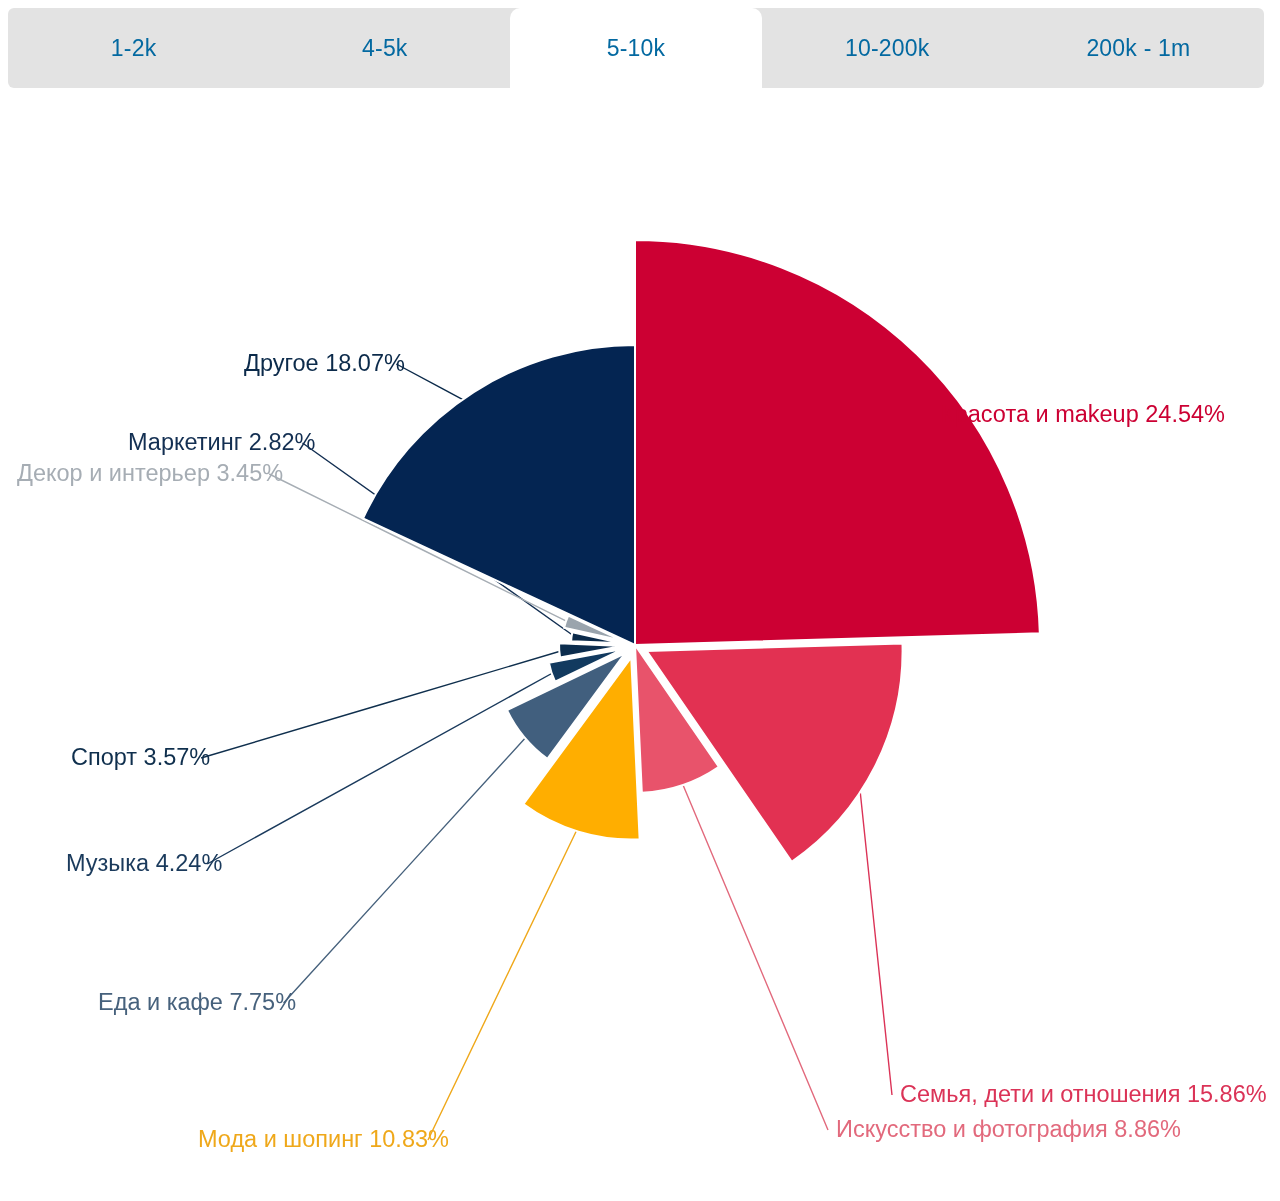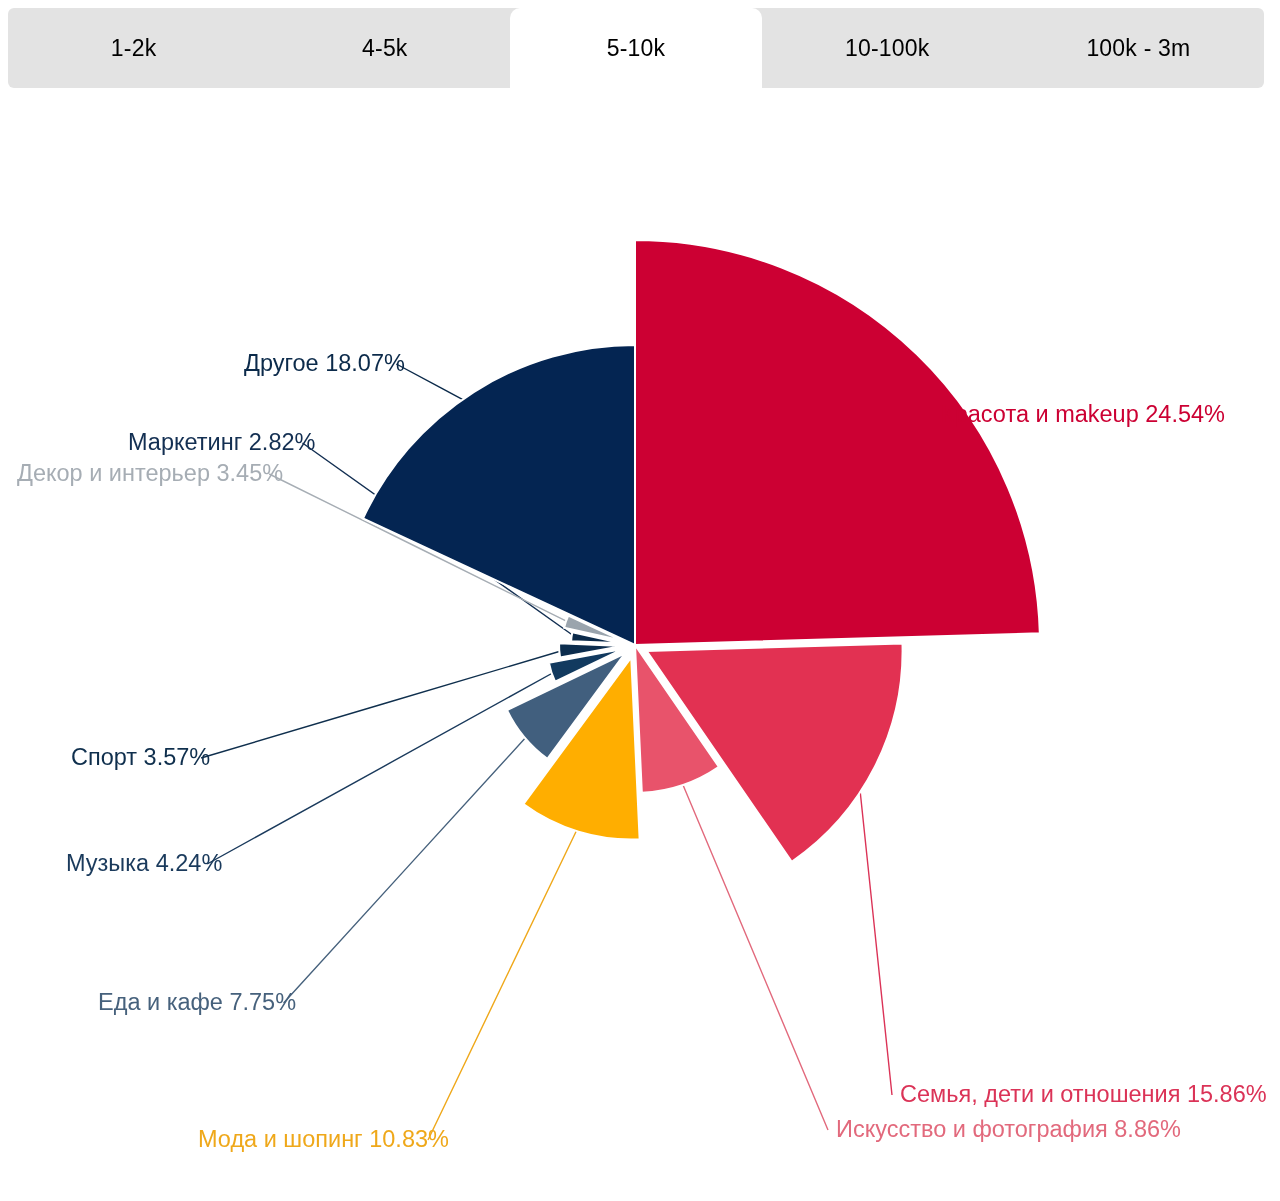--- a/index.html
+++ b/index.html
@@ -10,21 +10,21 @@
     overflow:hidden;position:relative;
   }
   
   .tabbar{
     position:absolute;left:8px;top:8px;width:1256px;height:80px;
     background:#e3e3e3;border-radius:6px;
     display:flex;align-items:stretch;
   }
   .tab{
     flex:1 1 0;display:flex;align-items:center;justify-content:center;
-    font-size:23px;color:#000000;letter-spacing:.2px;
+    font-size:23px;color:#0369a1;letter-spacing:.2px;
     cursor:pointer;user-select:none;
     background:transparent;border:none;
     font-family:"Liberation Sans","DejaVu Sans",sans-serif;
   }
   .tab.active{
     background:#ffffff;
     border-radius:10px 10px 0 0;
     box-shadow:0 0 0 0 rgba(0,0,0,0);
   }
   
@@ -37,22 +37,22 @@
     font-size:23.5px;
   }
 </style>
 </head>
 <body>
 
 <div class="tabbar">
   <button class="tab">1-2k</button>
   <button class="tab">4-5k</button>
   <button class="tab active">5-10k</button>
-  <button class="tab">10-100k</button>
-  <button class="tab">100k - 3m</button>
+  <button class="tab">10-200k</button>
+  <button class="tab">200k - 1m</button>
 </div>
 
 <div class="chart-wrap">
   <svg id="rose" width="1280" height="1109" viewBox="0 0 1280 1109">
     <g id="leaders">
         <polyline points="894.7,285.8 913.8,304.4 933.0,323.0" fill="none" stroke="#CC0033" stroke-width="1.4"></polyline>
         <polyline points="856.6,665.5 874.3,834.2 892.0,1003.0" fill="none" stroke="#DB3357" stroke-width="1.4"></polyline>
         <polyline points="678.4,682.1 753.2,860.0 828.0,1038.0" fill="none" stroke="#E2697C" stroke-width="1.4"></polyline>
         <polyline points="582.7,725.7 505.3,886.8 428.0,1048.0" fill="none" stroke="#EFA81A" stroke-width="1.4"></polyline>
         <polyline points="532.3,638.3 407.9,774.6 283.6,911.0" fill="none" stroke="#46617C" stroke-width="1.4"></polyline>

